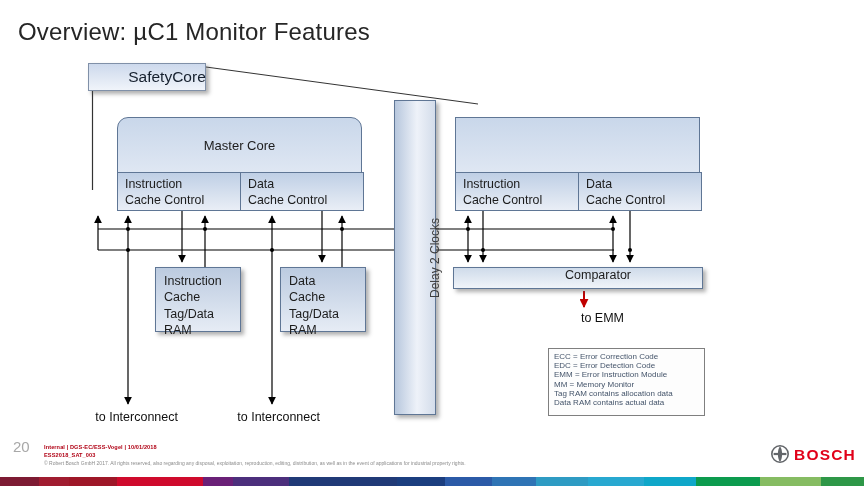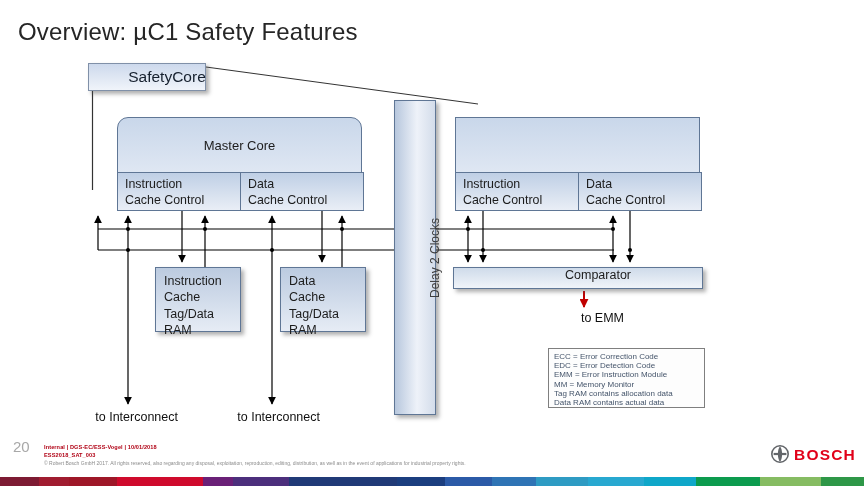--- a/index.html
+++ b/index.html
@@ -33,21 +33,21 @@
     display:flex;align-items:center;justify-content:center;
   }
   .delay-box span{transform:rotate(-90deg);white-space:nowrap;font-size:12px;color:#3c3c3c;}
   .ram{width:86px;height:65px;padding:5px 0 0 8px;line-height:1.3;white-space:pre-line;
     background:linear-gradient(#bccbe0,#e6ecf5);}
   .comparator{left:453px;top:267px;width:250px;height:22px;
     display:flex;align-items:flex-start;justify-content:center;
     background:linear-gradient(#cfdbea,#f0f4f9);}
   .plain-label{position:absolute;z-index:2;font-size:12.5px;color:#101010;text-align:right;}
   .legend{
-    position:absolute;left:548px;top:348px;width:157px;height:60px;z-index:2;
+    position:absolute;left:548px;top:348px;width:157px;height:68px;z-index:2;
     box-sizing:border-box;border:1px solid #7f7f7f;background:#fdfdfd;
     padding:3px 5px;font-size:8px;line-height:9.2px;color:#44546a;
   }
   .legend div{white-space:nowrap;}
   .page-number{position:absolute;left:13px;top:438px;font-size:15px;color:#a8a8a8;z-index:3;}
   .footer-red{position:absolute;left:44px;z-index:3;font-size:5.6px;font-weight:700;color:#b00014;letter-spacing:0.1px;}
   .footer-gray{position:absolute;left:44px;top:460px;z-index:3;font-size:5px;color:#8c8c8c;white-space:nowrap;}
   .bosch-logo{position:absolute;left:770px;top:443px;z-index:3;}
   .supergraphic{
     position:absolute;left:0;bottom:0;width:864px;height:9px;z-index:3;
@@ -58,21 +58,21 @@
       #2f74b5 57%,#2f74b5 62%,#2e9bc3 62%,#2e9bc3 68%,#28a8d0 68%,#28a8d0 74.5%,
       #0fa7c9 74.5%,#0fa7c9 80.5%,#0c9b4e 80.5%,#0c9b4e 88%,#86bc62 88%,#86bc62 95%,
       #2e9747 95%,#2e9747 100%);
   }
 </style>
 </head>
 <body>
 
 <div class="slide">
 
-  <h1 class="slide-title">Overview: µC1 Safety Features</h1>
+  <h1 class="slide-title">Overview: µC1 Monitor Features</h1>
 
   <svg class="connectors" viewBox="0 0 864 486" xmlns="http://www.w3.org/2000/svg">
     <defs>
       <marker id="ah" viewBox="0 0 10 10" refX="9" refY="5" markerWidth="8" markerHeight="8" markerUnits="userSpaceOnUse" orient="auto-start-reverse">
         <path d="M0,0 L10,5 L0,10 z" fill="#000"></path>
       </marker>
       <marker id="ahr" viewBox="0 0 10 10" refX="9" refY="5" markerWidth="9" markerHeight="9" markerUnits="userSpaceOnUse" orient="auto-start-reverse">
         <path d="M0,0 L10,5 L0,10 z" fill="#c00000"></path>
       </marker>
     </defs>

